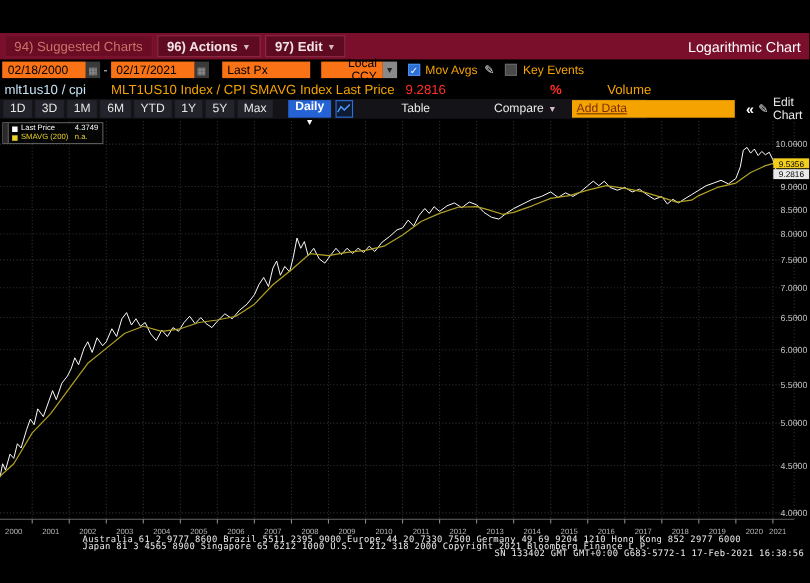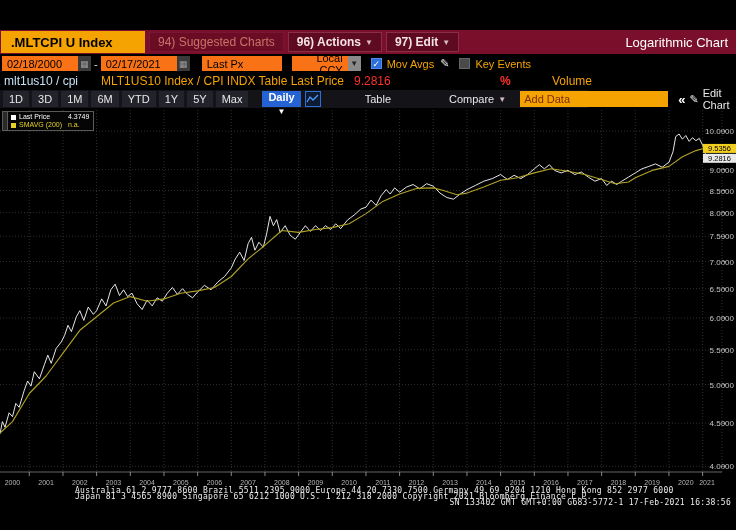--- a/index.html
+++ b/index.html
@@ -46,21 +46,21 @@
   .row4 { position:absolute; left:0; top:90px; width:588px; height:18px; background:#131318;
           display:flex; align-items:center; }
   .pbtn { height:16px; margin-left:3px; padding:0 6px; background:#23232b; color:#e8e8e8;
           font-size:11px; display:flex; align-items:center; }
   .daily { background:#2563d4; color:#fff; font-weight:bold; gap:4px; margin-left:14px;flex-direction:column; }
   .ct-icon { width:20px; height:16px; margin-left:4px; background:#0d1b33; border:1px solid #2d6fd9;
              display:flex; align-items:center; justify-content:center; }
   .tbl { margin-left:38px; background:none; }
   .cmp { margin-left:46px; background:none; gap:4px; }
   .adddata { width:148px; height:16px; margin-left:8px; background:#f5a300; border:none;
-             font-size:11px; color:#7d2e05; padding:0 4px; font-family:"Liberation Sans",sans-serif; outline:none; }
+             font-size:11px; color:#7d2e05; padding:0 4px; font-family:"Liberation Sans",sans-serif; outline:none;text-decoration:underline; }
   .adddata::placeholder { color:#7d2e05; opacity:1; }
   .collapse { color:#fff; font-size:13px; font-weight:bold; margin-left:10px; }
   .editchart { color:#e8e8e8; font-size:11px; margin-left:4px; display:flex; gap:4px; align-items:center; }
 
   
   .chartwrap { position:absolute; left:0; top:108px; width:736px; height:422px; }
   svg text { font-family:"Liberation Sans", sans-serif; }
   .legend { position:absolute; left:2px; top:3px; border:1px solid #5a5a5a; background:#050505;
             display:flex; }
   .legend-handle { width:5px; background:#2a2a2a; border-right:1px solid #5a5a5a; }
@@ -71,21 +71,20 @@
   .footer { position:absolute; left:75px; color:#ededed; font-family:"DejaVu Sans Mono", monospace;
             font-size:8px; letter-spacing:0.3px; white-space:nowrap; }
   .f3 { left:auto; right:5px; }
 </style>
 </head>
 <body>
 
 <div class="screen">
 
   <div class="row1">
-    <div class="ticker-box">.MLTCPI U Index</div>
     <div class="rbtn muted">94) Suggested Charts</div>
     <div class="rbtn">
       <span>96) Actions</span>
       <span class="caret">▼</span>
     </div>
     <div class="rbtn">
       <span>97) Edit</span>
       <span class="caret">▼</span>
     </div>
     <div class="bar-title">Logarithmic Chart</div>
@@ -104,21 +103,21 @@
         <span>✓</span>
       </div>
     <div class="opt-label">Mov Avgs</div>
     <div class="pencil">✎</div>
     <div class="chk off"></div>
     <div class="opt-label">Key Events</div>
   </div>
 
   <div class="row3">
     <div class="cmd">mlt1us10 / cpi</div>
-    <div class="desc">MLT1US10 Index / CPI INDX Table Last Price</div>
+    <div class="desc">MLT1US10 Index / CPI SMAVG Index Last Price</div>
     <div class="lastval">9.2816</div>
     <div class="pct">%</div>
     <div class="vol">Volume</div>
   </div>
 
   <div class="row4">
     <div class="pbtn">1D</div>
     <div class="pbtn">3D</div>
     <div class="pbtn">1M</div>
     <div class="pbtn">6M</div>

